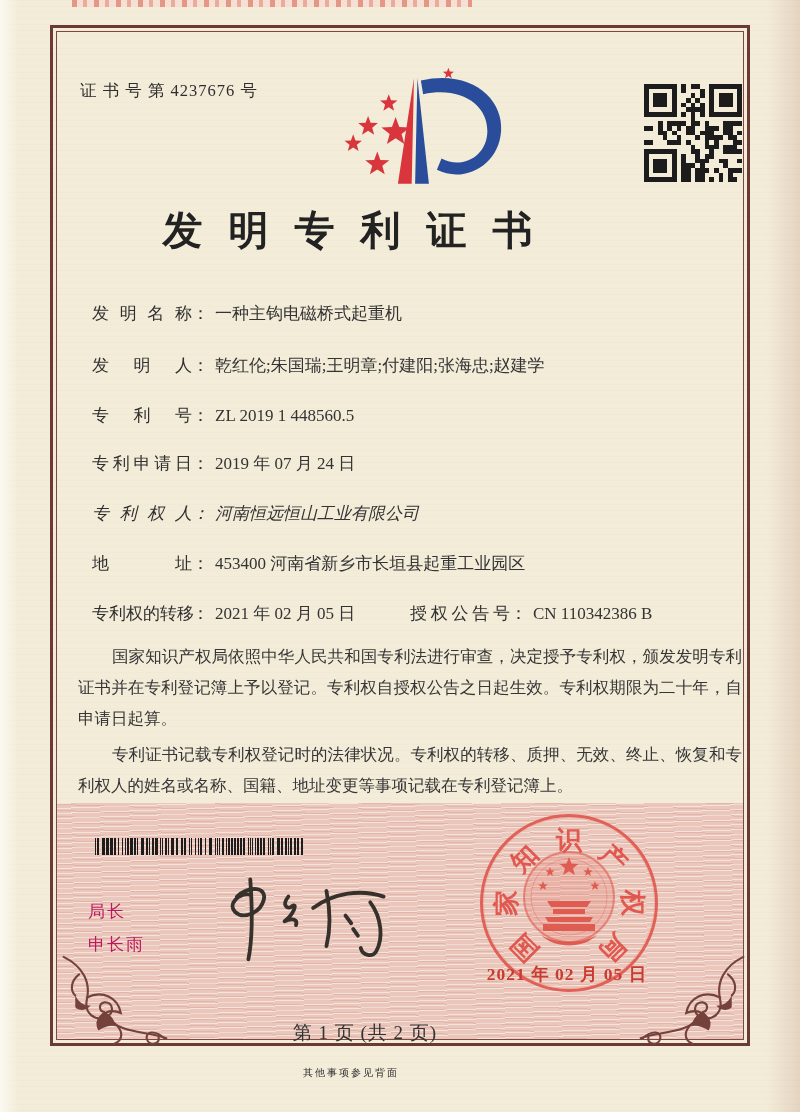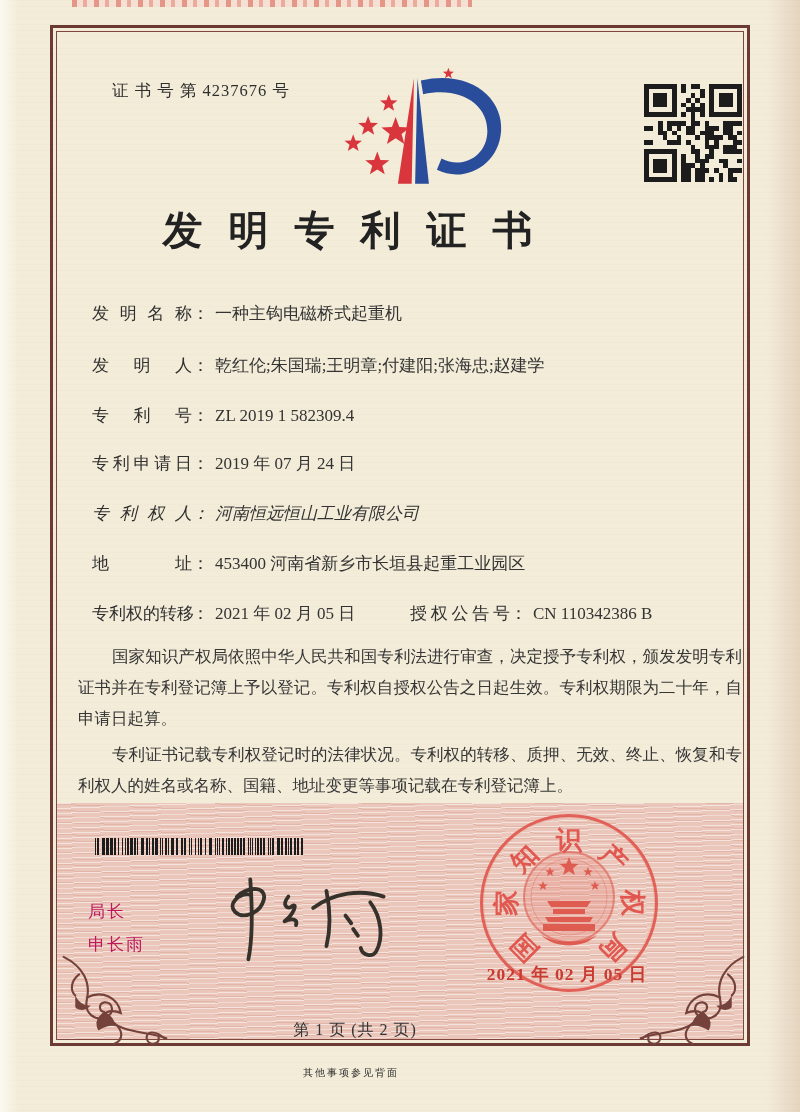--- a/index.html
+++ b/index.html
@@ -32,21 +32,21 @@
     position:absolute; left:4px; right:4px; bottom:4px; top:775px;
     background:
       repeating-linear-gradient(178deg, rgba(255,255,255,.5) 0 1px, rgba(255,255,255,0) 1px 5px),
       repeating-linear-gradient(2deg, rgba(205,140,125,.30) 0 1px, rgba(0,0,0,0) 1px 6px),
       #eac7ba;
   }
   .orn{width:118px;height:92px;z-index:2;}
   .orn-right{left:634px;top:953px;}
   .orn-left{left:55px;top:953px;transform:scaleX(-1);}
 
-  .cert-no{left:80px;top:80px;font-size:16.5px;letter-spacing:1px;color:#2f2f2f;z-index:3;margin-left:32px;}
+  .cert-no{left:80px;top:80px;font-size:16.5px;letter-spacing:1px;color:#2f2f2f;z-index:3;}
   .logo{left:336px;top:62px;z-index:3;}
   .qr{left:644px;top:84px;width:98px;height:98px;z-index:3;}
 
   .title{
     left:0;top:203px;width:703px;text-align:center;z-index:3;
     font-size:40px;font-weight:bold;color:#222;letter-spacing:8px;
   }
   .row{left:92px;font-size:17px;z-index:3;white-space:nowrap;color:#333;}
   .row-label{display:inline-block;width:100px;text-align:justify;text-align-last:justify;vertical-align:bottom;color:#2f2f2f;}
   .row-colon{margin-right:6px;color:#2f2f2f;}
@@ -71,21 +71,21 @@
   .seal-char{
     position:absolute;left:50%;top:50%;
     font-size:26px;font-weight:bold;color:rgba(223,78,70,.92);
     transform-origin:center;
   }
   .emblem{position:absolute;left:36px;top:26px;}
   .seal-date{
     left:472px;top:962px;width:190px;text-align:center;z-index:5;
     font-size:17.5px;font-weight:bold;color:#c93a30;letter-spacing:1px;
   }
-  .page-info{left:50px;top:1020px;width:610px;text-align:center;font-size:16px;color:#333;z-index:3;letter-spacing:1px;}
+  .page-info{left:60px;top:1020px;width:610px;text-align:center;font-size:19px;color:#333;z-index:3;letter-spacing:1px;}
   .back-note{left:46px;top:1066px;width:610px;text-align:center;font-size:10px;color:#2f2f2f;z-index:1;letter-spacing:2px;}
 </style>
 </head>
 <body>
 
 <div class="abs top-strip"></div>
 
 <div class="abs frame">
   <div class="pink-band"></div>
   <div class="frame-inner"></div>
@@ -275,21 +275,21 @@
 
 <div class="abs title">发 明 专 利 证 书</div>
 
 <div class="abs row r1">
   <span class="row-label">发明名称</span><span class="row-colon">：</span><span>一种主钩电磁桥式起重机</span>
 </div>
 <div class="abs row r2">
   <span class="row-label">发明人</span><span class="row-colon">：</span><span>乾红伦;朱国瑞;王明章;付建阳;张海忠;赵建学</span>
 </div>
 <div class="abs row r3">
-  <span class="row-label">专利号</span><span class="row-colon">：</span><span>ZL 2019 1 582309.4</span>
+  <span class="row-label">专利号</span><span class="row-colon">：</span><span>ZL 2019 1 448560.5</span>
 </div>
 <div class="abs row r4">
   <span class="row-label">专利申请日</span><span class="row-colon">：</span><span>2019 年 07 月 24 日</span>
 </div>
 <div class="abs row r5">
   <span class="row-label">专利权人</span><span class="row-colon">：</span><span>河南恒远恒山工业有限公司</span>
 </div>
 <div class="abs row r6">
   <span class="row-label">地址</span><span class="row-colon">：</span><span>453400 河南省新乡市长垣县起重工业园区</span>
 </div>

